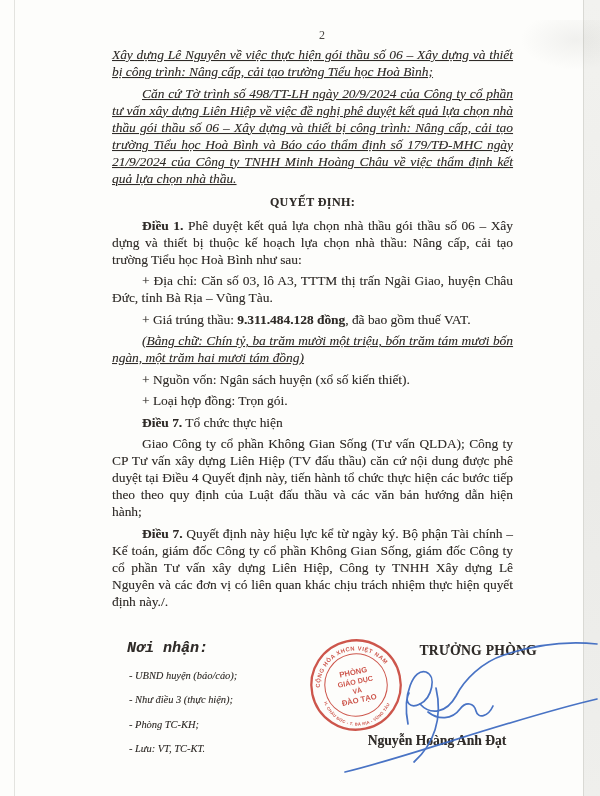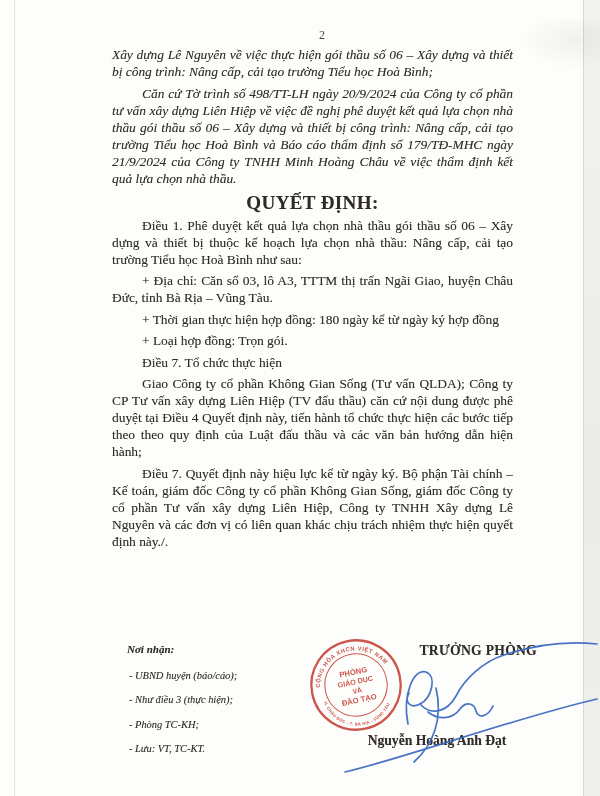--- a/index.html
+++ b/index.html
@@ -17,27 +17,27 @@
     background:radial-gradient(ellipse at 70% 40%, rgba(150,150,145,.12), rgba(150,150,145,0) 70%);}
   .pagenum{position:absolute;top:28px;left:112px;width:420px;text-align:center;
     font-size:12px;color:#4a4743;}
   .content{
     position:absolute;top:46px;left:112px;width:401px;
     font-size:13.4px;line-height:17px;text-align:justify;
     text-shadow:0.2px 0.2px 0.45px rgba(62,56,50,.35);
   }
   .content p{margin:0 0 4.5px 0;}
   .indent{text-indent:30px;}
-  .it{font-style:italic;}
-  .b{font-weight:normal;}
-  h1.decree{font-size:19px;font-weight:bold;text-align:center;letter-spacing:.4px;
+  .it{font-style:italic;text-decoration:underline;}
+  .b{font-weight:bold;}
+  h1.decree{font-size:12px;font-weight:bold;text-align:center;letter-spacing:.4px;
     margin:7px 0 6px 0;text-indent:0;}
   .recips{position:absolute;left:117px;top:643px;font-size:10.4px;line-height:12.6px;
     text-shadow:0.2px 0.2px 0.4px rgba(62,56,50,.35);}
-  .recips .rl{font-size:11px;font-weight:bold;font-style:italic;margin:0 0 14px 10px;}
+  .recips .rl{font-size:15px;font-weight:bold;font-style:italic;margin:0 0 14px 10px;font-family:Liberation Mono, monospace;}
   .recips div{margin:12px;font-style:italic;}
   .sig-title{position:absolute;left:337px;top:643px;width:200px;text-align:right;
     font-size:13.6px;font-weight:bold;letter-spacing:.3px;z-index:3;
     text-shadow:0.2px 0.2px 0.45px rgba(62,56,50,.35);}
   .sig-name{position:absolute;left:337px;top:733px;width:200px;text-align:center;
     font-size:13.6px;font-weight:bold;z-index:3;
     text-shadow:0.2px 0.2px 0.45px rgba(62,56,50,.35);}
   .stamp{position:absolute;left:308px;top:637px;width:96px;height:96px;z-index:2;
     transform:rotate(-12deg);opacity:.9;}
   .signature{position:absolute;left:330px;top:632px;width:270px;height:150px;z-index:4;}
@@ -56,23 +56,25 @@
   <div class="content">
     <p class="it">Xây dựng Lê Nguyên về việc thực hiện gói thầu số 06 – Xây dựng và thiết bị công trình: Nâng cấp, cải tạo trường Tiểu học Hoà Bình;</p>
     <p class="it indent" style="margin-bottom:5px;">Căn cứ Tờ trình số 498/TT-LH ngày 20/9/2024 của Công ty cổ phần tư vấn xây dựng Liên Hiệp về việc đề nghị phê duyệt kết quả lựa chọn nhà thầu gói thầu số 06 – Xây dựng và thiết bị công trình: Nâng cấp, cải tạo trường Tiểu học Hoà Bình và Báo cáo thẩm định số 179/TĐ-MHC ngày 21/9/2024 của Công ty TNHH Minh Hoàng Châu về việc thẩm định kết quả lựa chọn nhà thầu.</p>
 
     <h1 class="decree">QUYẾT ĐỊNH:</h1>
 
     <p class="indent"><span class="b">Điều 1.</span><span> Phê duyệt kết quả lựa chọn nhà thầu gói thầu số 06 – Xây dựng và thiết bị thuộc kế hoạch lựa chọn nhà thầu: Nâng cấp, cải tạo trường Tiểu học Hoà Bình như sau:</span></p>
 
     <p class="indent">+ Địa chỉ: Căn số 03, lô A3, TTTM thị trấn Ngãi Giao, huyện Châu Đức, tỉnh Bà Rịa – Vũng Tàu.</p>
 
+    <p class="indent"><span>+ Giá trúng thầu: </span><span class="b">9.311.484.128 đồng</span><span>, đã bao gồm thuế VAT.</span></p>
 
+    <p class="it indent">(Bằng chữ: Chín tỷ, ba trăm mười một triệu, bốn trăm tám mươi bốn ngàn, một trăm hai mươi tám đồng)</p>
 
-    <p class="indent">+ Thời gian thực hiện hợp đồng: 180 ngày kể từ ngày ký hợp đồng</p>
+    <p class="indent">+ Nguồn vốn: Ngân sách huyện (xổ số kiến thiết).</p>
     <p class="indent">+ Loại hợp đồng: Trọn gói.</p>
 
     <p class="indent"><span class="b">Điều 7.</span><span> Tổ chức thực hiện</span></p>
     <p class="indent">Giao Công ty cổ phần Không Gian Sống (Tư vấn QLDA); Công ty CP Tư vấn xây dựng Liên Hiệp (TV đấu thầu) căn cứ nội dung được phê duyệt tại Điều 4 Quyết định này, tiến hành tổ chức thực hiện các bước tiếp theo theo quy định của Luật đấu thầu và các văn bản hướng dẫn hiện hành;</p>
 
     <p class="indent"><span class="b">Điều 7.</span><span> Quyết định này hiệu lực kể từ ngày ký. Bộ phận Tài chính – Kế toán, giám đốc Công ty cổ phần Không Gian Sống, giám đốc Công ty cổ phần Tư vấn xây dựng Liên Hiệp, Công ty TNHH Xây dựng Lê Nguyên và các đơn vị có liên quan khác chịu trách nhiệm thực hiện quyết định này./.</span></p>
   </div>
 
   <div class="recips">
     <div class="rl">Nơi nhận:</div>

